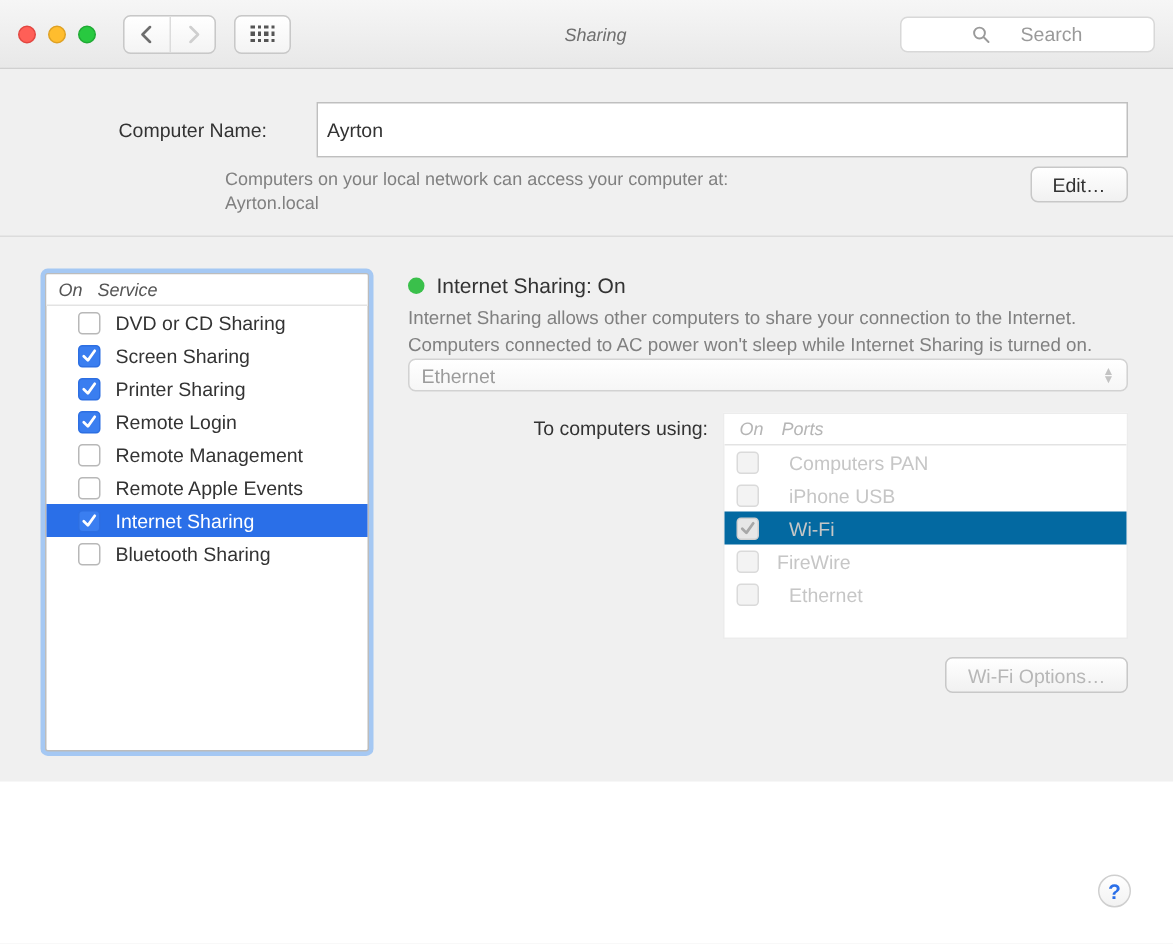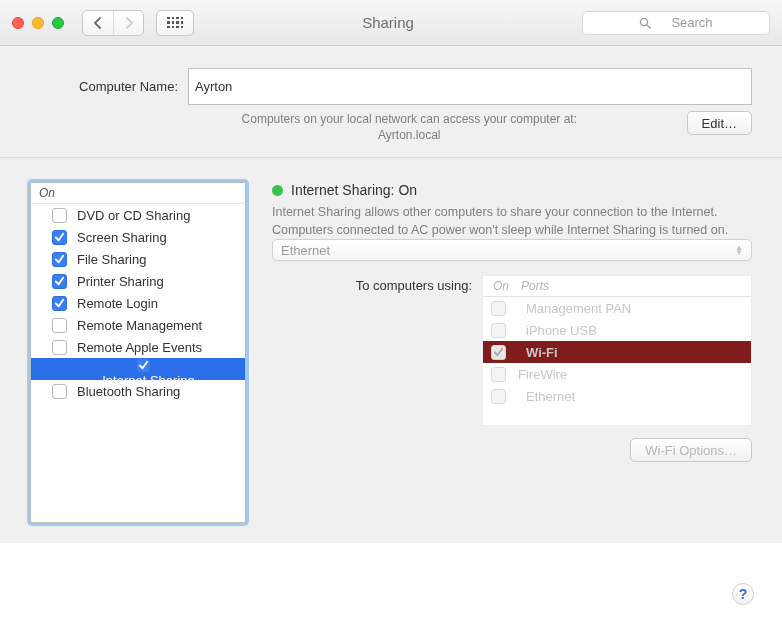--- a/index.html
+++ b/index.html
@@ -51,59 +51,59 @@
     height: 26px;
     width: 38px;
     display: flex;
     align-items: center;
     justify-content: center;
     margin-left: 4px;
   }
   .title {
     flex: 1;
     text-align: center;
-    font-size: 15px;
+    font-size: 12px;
     color: #6f6f6f;
+    font-style: italic;
   }
   .searchbox {
-    width: 188px;
+    width: 170px;
     height: 24px;
     background: #fff;
     border: 1px solid #d8d8d8;
     border-radius: 5px;
     display: flex;
     align-items: center;
     justify-content: center;
     gap: 20px;
     color: #9a9a9a;
     font-size: 13px;
   }
   .header-area {
     padding: 22px 30px 14px 30px;
     border-bottom: 1px solid #dcdcdc;
     background: #f0f0f0;
   }
-  .row { display: flex; align-items: center; }
+  .row { display: flex; align-items: center; gap: 23px; }
   .label-right { width: 158px; text-align: right; padding-right: 10px; color:#333;}
   .text-input {
     flex: 1;
     height: 37px;
     border: 1px solid #bfbfbf;
     background: #fff;
     padding: 0 6px;
     font-size: 13px;
     color:#333;
   }
   .subtext {
     margin-left: 120px;
     margin-top: 6px;
     display: flex;
     align-items: flex-start;
     gap: 18px;
-    text-align: center;
   }
   .subtext .hint { flex:1; font-size: 12px; color:#808080; line-height:1.35;}
   .btn {
     border: 1px solid #c8c8c8;
     border-radius: 5px;
     background: linear-gradient(#ffffff,#f1f1f1);
     height: 24px;
     padding: 0 14px;
     font-size: 13px;
     color:#333;
@@ -137,21 +137,21 @@
   }
   .services-header .col-on { width: 34px; padding:3px 0 3px 8px;}
   .services-header .col-svc { flex:1; padding:3px 0;}
   .svc-row {
     display: flex;
     align-items: center;
     height: 22px;
     padding-left: 21px;
     font-size: 13px;
   }
-  .svc-row.selected { background:#2a6fe8; color:#fff;flex-direction:column; }
+  .svc-row.selected { background:#2a6fe8; color:#fff; }
   .chk {
     width: 15px; height: 15px;
     border: 1px solid #b8b8b8;
     border-radius: 3px;
     background:#fff;
     display:inline-flex;
     align-items:center;
     justify-content:center;
     margin-right: 10px;
     flex-shrink:0;
@@ -185,21 +185,21 @@
   }
   .ports-area { display:flex; align-items:flex-start;}
   .ports-table {
     flex:1;
     border:1px solid #ececec;
     background:#fff;
   }
   .ports-header .col-on { width:38px; padding:3px 0 3px 10px; color:#b5b5b5;}
   .ports-header .col-port { flex:1; padding:3px 0; color:#b5b5b5;}
   .port-row { display:flex; align-items:center; height:22px; padding-left:8px; color:#c6c6c6; font-size:13px;}
-  .port-row.sel { background:#7f1d1d;font-weight:bold;}
+  .port-row.sel { background:#0369a1;}
   .ports-body { padding-bottom: 18px; }
   .options-row { display:flex; justify-content:flex-end; margin-top:12px;}
   .help {
     position:absolute;
     right:28px;
     bottom:24px;
     width:22px; height:22px;
     border:1px solid #cfcfcf;
     border-radius:50%;
     background:linear-gradient(#fff,#f2f2f2);
@@ -278,41 +278,34 @@
     </div>
     <div class="btn">Edit…</div>
   </div>
 </div>
 
 <div class="main">
 
   <div class="services">
     <div class="services-header">
       <div class="col-on">On</div>
+      <div class="col-svc">Service</div>
     </div>
     <div class="services-body" id="services-body">
         <div class="svc-row">
           <span class="chk"></span>
           <span>DVD or CD Sharing</span>
         </div>
         <div class="svc-row">
           <span class="chk on">
             <svg viewBox="0 0 12 12">
               <path d="M2 6 L5 9 L10 2" stroke-width="2" fill="none" stroke-linecap="round" stroke-linejoin="round"></path>
             </svg>
           </span>
           <span>Screen Sharing</span>
-        </div>
-        <div class="svc-row">
-          <span class="chk on">
-            <svg viewBox="0 0 12 12">
-              <path d="M2 6 L5 9 L10 2" stroke-width="2" fill="none" stroke-linecap="round" stroke-linejoin="round"></path>
-            </svg>
-          </span>
-          <span>File Sharing</span>
         </div>
         <div class="svc-row">
           <span class="chk on">
             <svg viewBox="0 0 12 12">
               <path d="M2 6 L5 9 L10 2" stroke-width="2" fill="none" stroke-linecap="round" stroke-linejoin="round"></path>
             </svg>
           </span>
           <span>Printer Sharing</span>
         </div>
         <div class="svc-row">
@@ -366,21 +359,21 @@
     <div class="ports-area">
       <div class="form-label" style="padding-top:3px;">To computers using:</div>
       <div class="ports-table">
         <div class="ports-header">
           <div class="col-on">On</div>
           <div class="col-port">Ports</div>
         </div>
         <div class="ports-body" id="ports-body">
             <div class="port-row">
               <span class="chk disabled"></span>
-              <span style="margin-left: 10px;">Management PAN</span>
+              <span style="margin-left: 10px;">Computers PAN</span>
             </div>
             <div class="port-row">
               <span class="chk disabled"></span>
               <span style="margin-left: 10px;">iPhone USB</span>
             </div>
             <div class="port-row sel">
               <span class="chk disabled on">
                 <svg viewBox="0 0 12 12">
                   <path d="M2 6 L5 9 L10 2" stroke-width="2" fill="none" stroke-linecap="round" stroke-linejoin="round"></path>
                 </svg>

